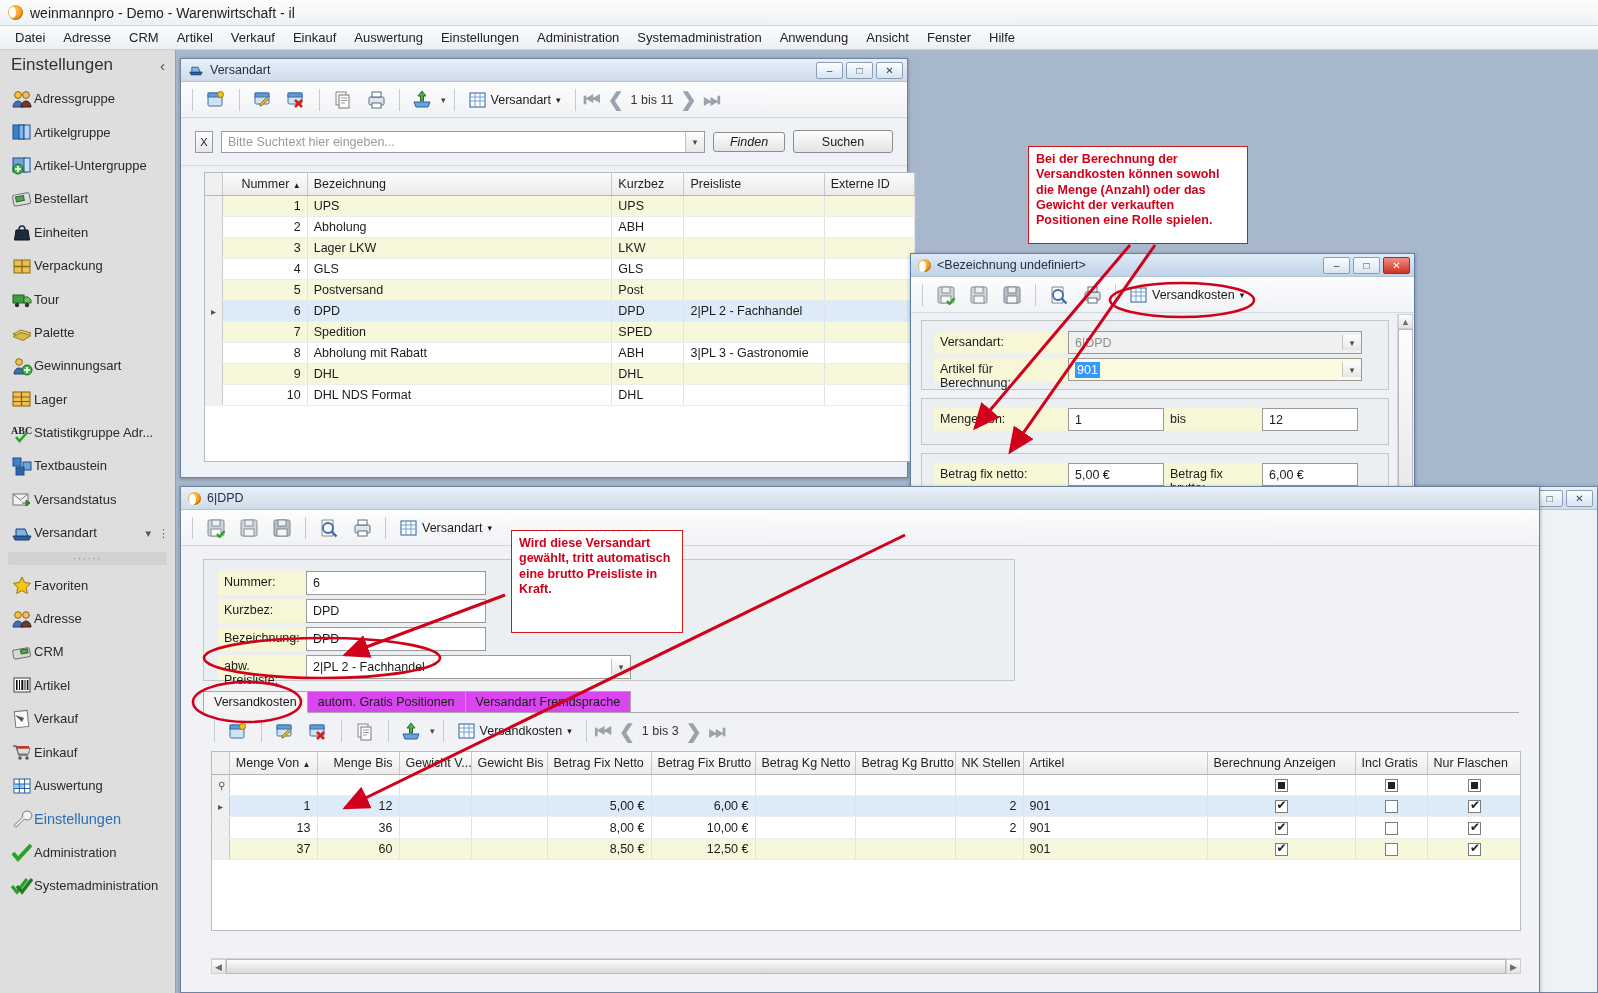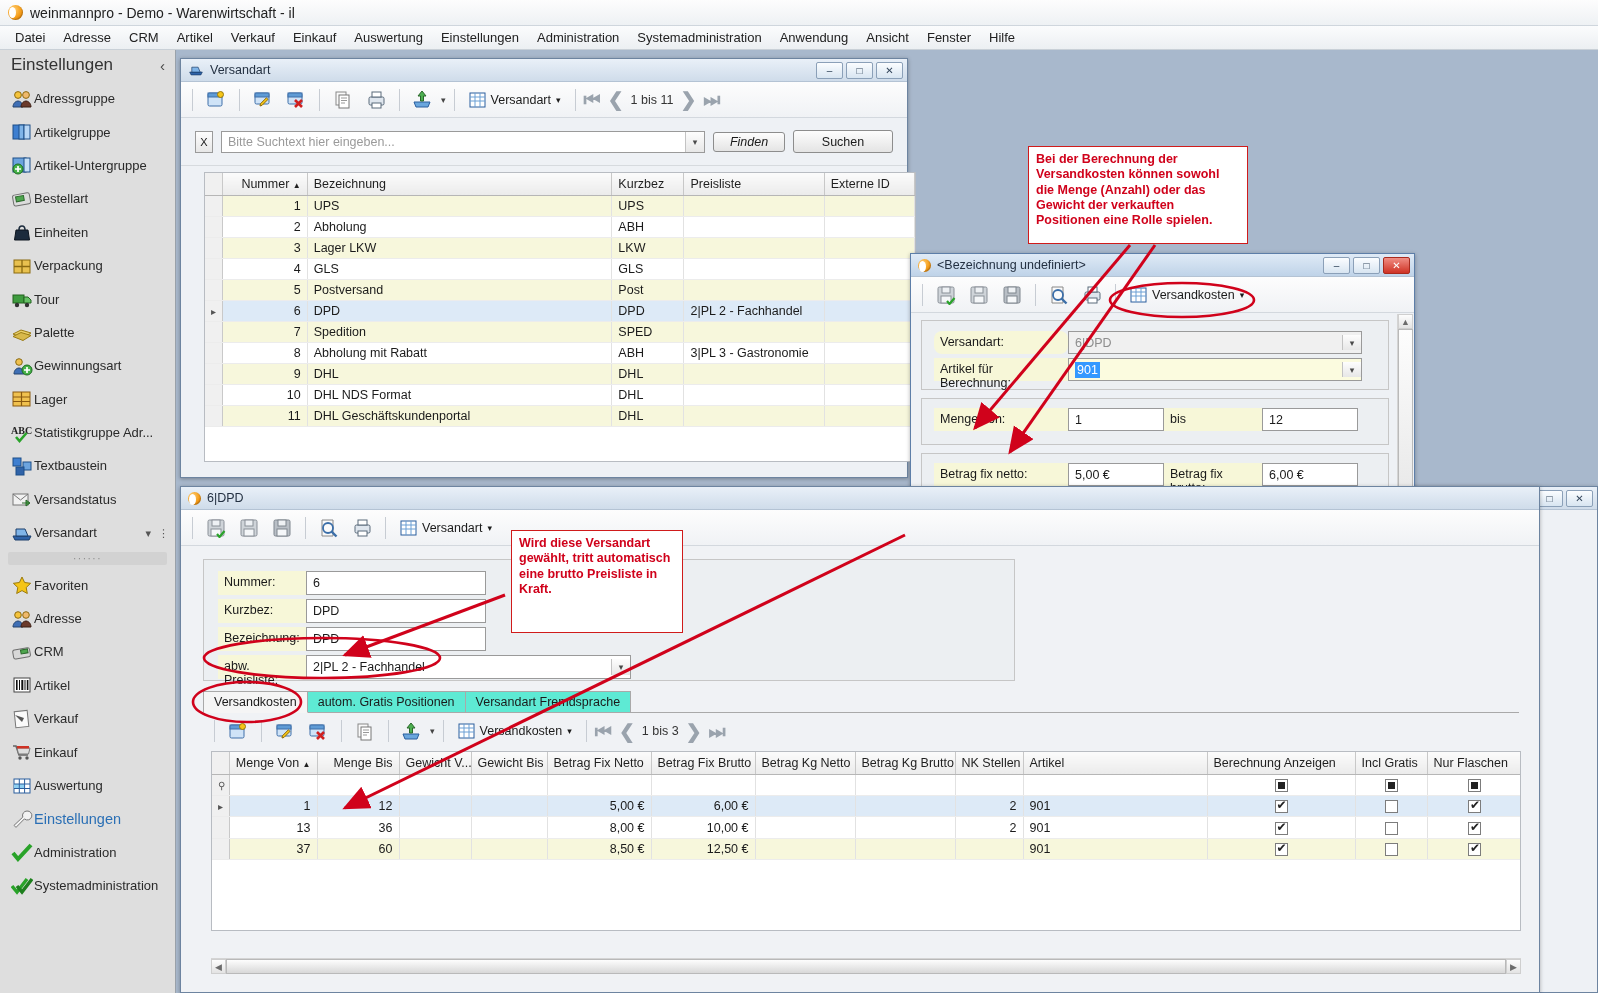--- a/index.html
+++ b/index.html
@@ -131,21 +131,21 @@
   .fin.yellow{ background:#fbfbdf; }
   .fin.gray{ background:#f0f0f0; color:#8d8d8d; }
   .fin.withdd{ display:flex; align-items:center; padding-right:0;justify-content:center; }
   .ddbtn{ margin-left:auto; width:19px; height:100%; display:flex;align-items:center;
           justify-content:center; border-left:1px solid #c3c3c3; background:linear-gradient(#fdfdfd,#e7e7e7);
           font-size:9px; color:#4a4a4a;}
   .selhl{ background:#3399ff; color:#fff; padding:0 2px; }
 
   
   .tabstrip{ display:flex; align-items:flex-end; height:24px; border-bottom:1px solid #a9a9a9; }
-  .tab{ border:1px solid #a9a9a9; border-bottom:none; background:#5eead4;
+  .tab{ border:1px solid #a9a9a9; border-bottom:none; background:#d946ef;
         padding:3px 10px; font-size:12.5px; margin-right:-1px; }
   .tab.on{ background:#f5f5f5; border-bottom:1px solid #f5f5f5; position:relative; top:1px;}
 
   
   .anno{
     position:absolute; border:1px solid #d01b1b; background:#fff;
     color:#d0021b; font-weight:bold; font-size:12.5px; line-height:1.22;
     padding:5px 7px; z-index:60;
   }
   .annosvg{ position:absolute; left:0; top:0; width:1598px; height:993px;
@@ -582,28 +582,20 @@
             <td class="num">9</td>
             <td>DHL</td>
             <td>DHL</td>
             <td></td>
             <td></td>
           </tr>
           <tr>
             <td class="rowmark"></td>
             <td class="num">10</td>
             <td>DHL NDS Format</td>
-            <td>DHL</td>
-            <td></td>
-            <td></td>
-          </tr>
-          <tr class="alt">
-            <td class="rowmark"></td>
-            <td class="num">11</td>
-            <td>DHL Geschäftskundenportal</td>
             <td>DHL</td>
             <td></td>
             <td></td>
           </tr>
         </tbody>
     </table>
   </div>
 </div>
 
 <div class="win" style="left:910px; top:253px; width:505px; height:444px; border-color:#5d7ea8;">

